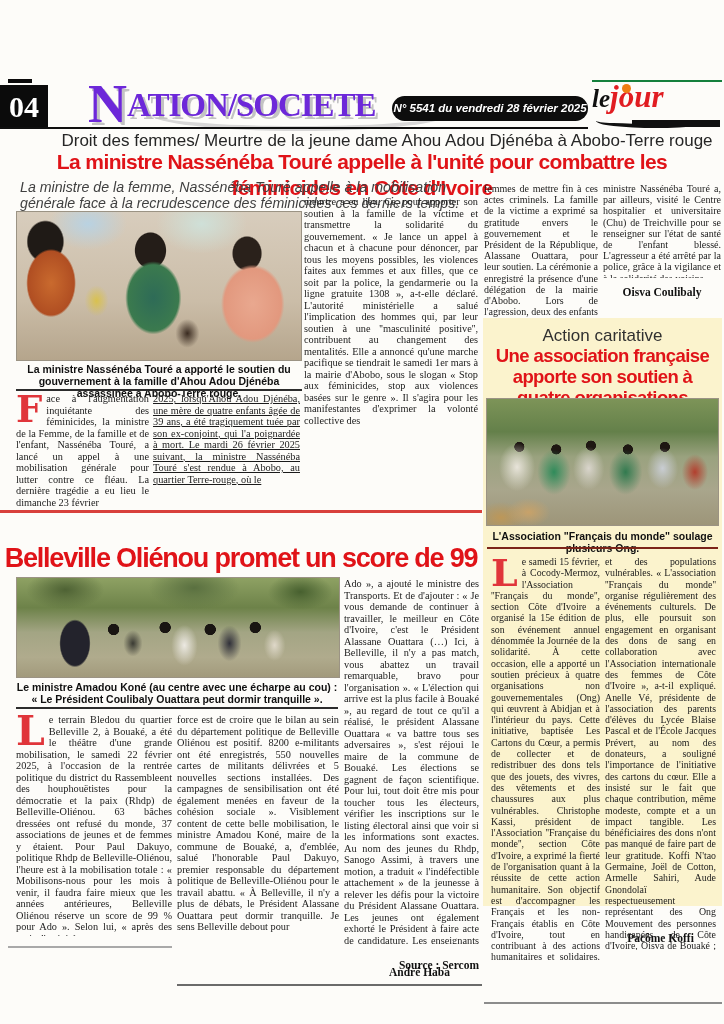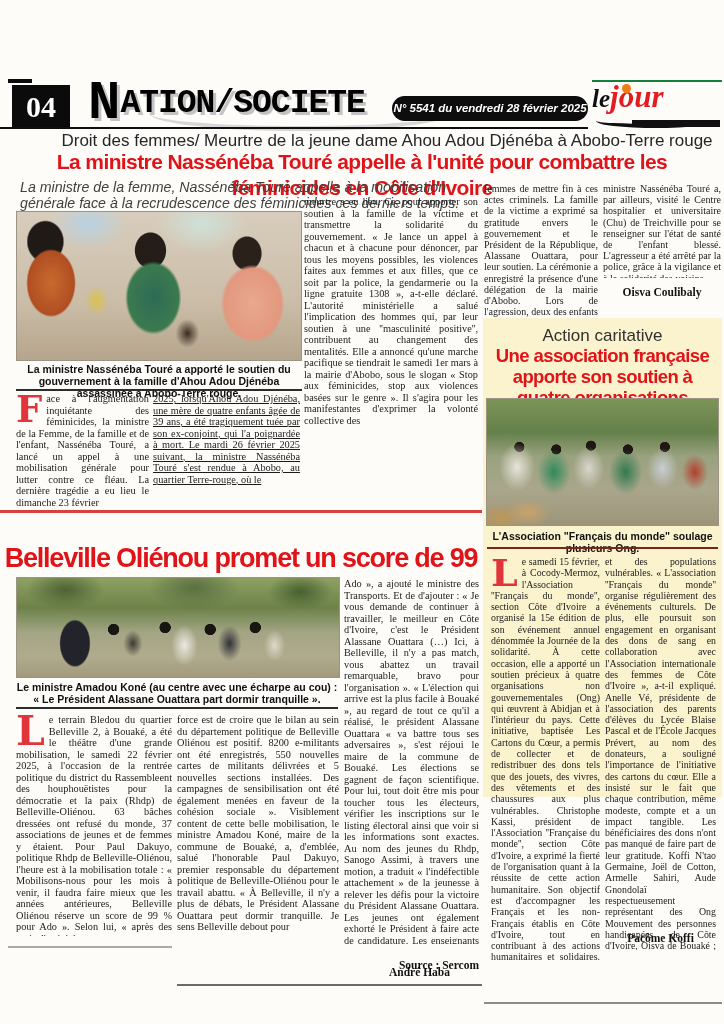--- a/index.html
+++ b/index.html
@@ -2,24 +2,24 @@
 <html lang="fr"><head>
 <meta charset="utf-8">
 <style>
   html,body{margin:0;padding:0;}
   body{background:#e9e7e2;font-family:"Liberation Serif",serif;}
   #page{position:relative;width:724px;height:1024px;background:#fdfcf9;overflow:hidden;margin:0 auto;}
   .abs{position:absolute;}
 
   
   #top-tick{left:8px;top:79px;width:24px;height:4px;background:#0b0b0b;}
-  #page-num{left:12px;top:85px;width:58px;height:43px;background:#0b0b0b;color:#fff;
+  #page-num{left:0;top:85px;width:48px;height:43px;background:#0b0b0b;color:#fff;
     font:bold 30px/43px "Liberation Serif",serif;text-align:center;}
   #masthead{left:88px;top:84px;width:300px;height:46px;white-space:nowrap;
-    font-family:Liberation Mono, monospace;font-weight:bold;color:#000000;
+    font-family:Liberation Serif, serif;font-weight:bold;color:#6d28d9;
     text-shadow:3px 3px 0 #c3c3c3;}
   #masthead .big-n{font-size:54px;line-height:40px;vertical-align:-6px;}
   #masthead .rest{font-size:33px;letter-spacing:-1px;}
   #mast-swoosh{left:150px;top:96px;width:300px;height:30px;border:0;
     border-bottom:5px solid #cfcfcf;border-radius:50%;opacity:.8;}
   #issue-pill{left:392px;top:96px;width:196px;height:25px;background:#0d0d0d;border-radius:13px;
     color:#fff;font:italic bold 11.5px/25px "Liberation Sans",sans-serif;text-align:center;}
   #logo{left:592px;top:80px;width:130px;height:50px;border-top:2px solid #15803d;}
   #logo .le{font:italic 900 25px/30px "Liberation Serif",serif;color:#101010;}
   #logo .jour{font:italic 900 31px/30px "Liberation Serif",serif;color:#e11d22;}
@@ -96,21 +96,21 @@
   #a2c3{left:344px;top:578px;width:135px;height:366px;}
   .dc2{font-size:41px;line-height:33px;}
   #byline2{left:352px;top:946px;width:135px;margin-top:20px;}
   #source2{left:344px;top:959px;width:135px;text-align:right;}
 
   #rule-a{left:8px;top:946px;width:164px;height:2px;background:#a9a9a9;}
   #rule-b{left:177px;top:984px;width:305px;height:2px;background:#6b6b6b;}
   #rule-c{left:484px;top:1002px;width:238px;height:2px;background:#8c8c8c;}
 
   
-  #cream-box{left:483px;top:318px;width:239px;height:479px;background:#fbf3cd;}
+  #cream-box{left:483px;top:318px;width:239px;height:588px;background:#fbf3cd;}
   #cream-box .abs{position:absolute;}
   #action-kicker{left:0;top:8px;width:239px;text-align:center;
     font:17px/19px "Liberation Sans",sans-serif;color:#303030;}
   #action-headline{left:2px;top:27px;width:235px;text-align:center;
     font:bold 18.5px/21px "Liberation Sans",sans-serif;letter-spacing:-.6px;color:#e01318;}
   #photo2{left:3px;top:80px;width:231px;height:126px;background:
     radial-gradient(30px 40px at 13% 54%,#e8e4da 0%,transparent 60%),
     radial-gradient(28px 38px at 29% 58%,#2f8b5a 0%,transparent 60%),
     radial-gradient(26px 36px at 44% 55%,#d9d5cc 0%,transparent 60%),
     radial-gradient(28px 38px at 60% 58%,#317a4f 0%,transparent 60%),
@@ -165,21 +165,21 @@
   <div class="abs bodycol" id="a1c2">2025, lorsqu'Ahou Adou Djénéba, une mère de quatre enfants âgée de 39 ans, a été tragiquement tuée par son ex-conjoint, qui l'a poignardée à mort. Le mardi 26 février 2025 suivant, la ministre Nassénéba Touré s'est rendue à Abobo, au quartier Terre-rouge, où le</div>
   <div class="abs bodycol" id="a1c3">meurtre a eu lieu. Ce, pour apporter son soutien à la famille de la victime et transmettre la solidarité du gouvernement. « Je lance un appel à chacun et à chacune pour dénoncer, par tous les moyens possibles, les violences faites aux femmes et aux filles, que ce soit par la police, la gendarmerie ou la ligne gratuite 1308 », a-t-elle déclaré. L'autorité ministérielle a salué l'implication des hommes qui, par leur soutien à une ''masculinité positive'', contribuent au changement des mentalités. Elle a annoncé qu'une marche pacifique se tiendrait le samedi 1er mars à la mairie d'Abobo, sous le slogan « Stop aux féminicides, stop aux violences basées sur le genre ». Il s'agira pour les manifestantes d'exprimer la volonté collective des</div>
   <div class="abs bodycol-sm" id="a1c4">femmes de mettre fin à ces actes criminels. La famille de la victime a exprimé sa gratitude envers le gouvernement et le Président de la République, Alassane Ouattara, pour leur soutien. La cérémonie a enregistré la présence d'une délégation de la mairie d'Abobo. Lors de l'agression, deux des enfants de la victime ont été blessés, l'un d'eux grièvement a été hospitalisé. La</div>
   <div class="abs bodycol-sm" id="a1c5">ministre Nassénéba Touré a, par ailleurs, visité le Centre hospitalier et universitaire (Chu) de Treichville pour se renseigner sur l'état de santé de l'enfant blessé. L'agresseur a été arrêté par la police, grâce à la vigilance et à la solidarité des voisins.</div>
   <div class="abs byline" id="byline1">Oisva Coulibaly</div>
 
   <div class="abs" id="a1-red-rule"></div>
 
   <div class="abs headline2">Belleville Oliénou promet un score de 99 % pour Ado</div>
   <div class="abs photo" id="photo3"></div>
-  <div class="abs caption" id="caption3">Le ministre Amadou Koné (au centre avec une écharpe au cou) : « Le Président Alassane Ouattara part dormir tranquille ».</div>
+  <div class="abs caption" id="caption3">Le ministre Amadou Koné (au centre avec une écharpe au cou) : « Le Président Coulibaly Ouattara peut dormir tranquille ».</div>
   <div class="abs" id="caption3-rule"></div>
 
   <div class="abs bodycol" id="a2c1">
     <span class="dropcap dc2">L</span><span>e terrain Bledou du quartier Belleville 2, à Bouaké, a été le théâtre d'une grande mobilisation, le samedi 22 février 2025, à l'occasion de la rentrée politique du district du Rassembleent des houphouëtistes pour la démocratie et la paix (Rhdp) de Belleville-Oliénou. 63 bâches dressées ont refusé du monde, 37 associations de jeunes et de femmes y étaient. Pour Paul Dakuyo, politique Rhdp de Belleville-Oliénou, l'heure est à la mobilisation totale : « Mobilisons-nous pour les mois à venir, il faudra faire mieux que les années antérieures, Belleville Oliénou réserve un score de 99 % pour Ado ». Selon lui, « après des mois d'activités,</span>
   </div>
   <div class="abs bodycol" id="a2c2">force est de croire que le bilan au sein du département politique de Belleville Oliénou est positif. 8200 e-militants ont été enregistrés, 550 nouvelles cartes de militants délivrées et 5 nouvelles sections installées. Des campagnes de sensibilisation ont été également menées en faveur de la cohésion sociale ». Visiblement content de cette belle mobilisation, le ministre Amadou Koné, maire de la commune de Bouaké, a, d'emblée, salué l'honorable Paul Dakuyo, premier responsable du département politique de Belleville-Oliénou pour le travail abattu. « À Belleville, il n'y a plus de débats, le Président Alassane Ouattara peut dormir tranquille. Je sens Belleville debout pour</div>
   <div class="abs bodycol" id="a2c3">Ado », a ajouté le ministre des Transports. Et de d'ajouter : « Je vous demande de continuer à travailler, le meilleur en Côte d'Ivoire, c'est le Président Alassane Ouattara (…) Ici, à Belleville, il n'y a pas match, vous abattez un travail remarquable, bravo pour l'organisation ». « L'élection qui arrive est la plus facile à Bouaké », au regard de tout ce qu'il a réalisé, le président Alassane Ouattara « va battre tous ses adversaires », s'est réjoui le maire de la commune de Bouaké. Les élections se gagnent de façon scientifique. Pour lui, tout doit être mis pour toucher tous les électeurs, vérifier les inscriptions sur le listing électoral ainsi que voir si les informations sont exactes. Au nom des jeunes du Rhdp, Sanogo Assimi, à travers une motion, a traduit « l'indéfectible attachement » de la jeunesse à relever les défis pour la victoire du Président Alassane Ouattara. Les jeunes ont également exhorté le Président à faire acte de candidature. Les enseignants et les femmes ont abondé dans le même sens. Tous ont prôné l'union de toutes les forces du Rhdp à se mobiliser.</div>
   <div class="abs byline" id="byline2">André Haba</div>
   <div class="abs byline" id="source2">Source : Sercom</div>
 

